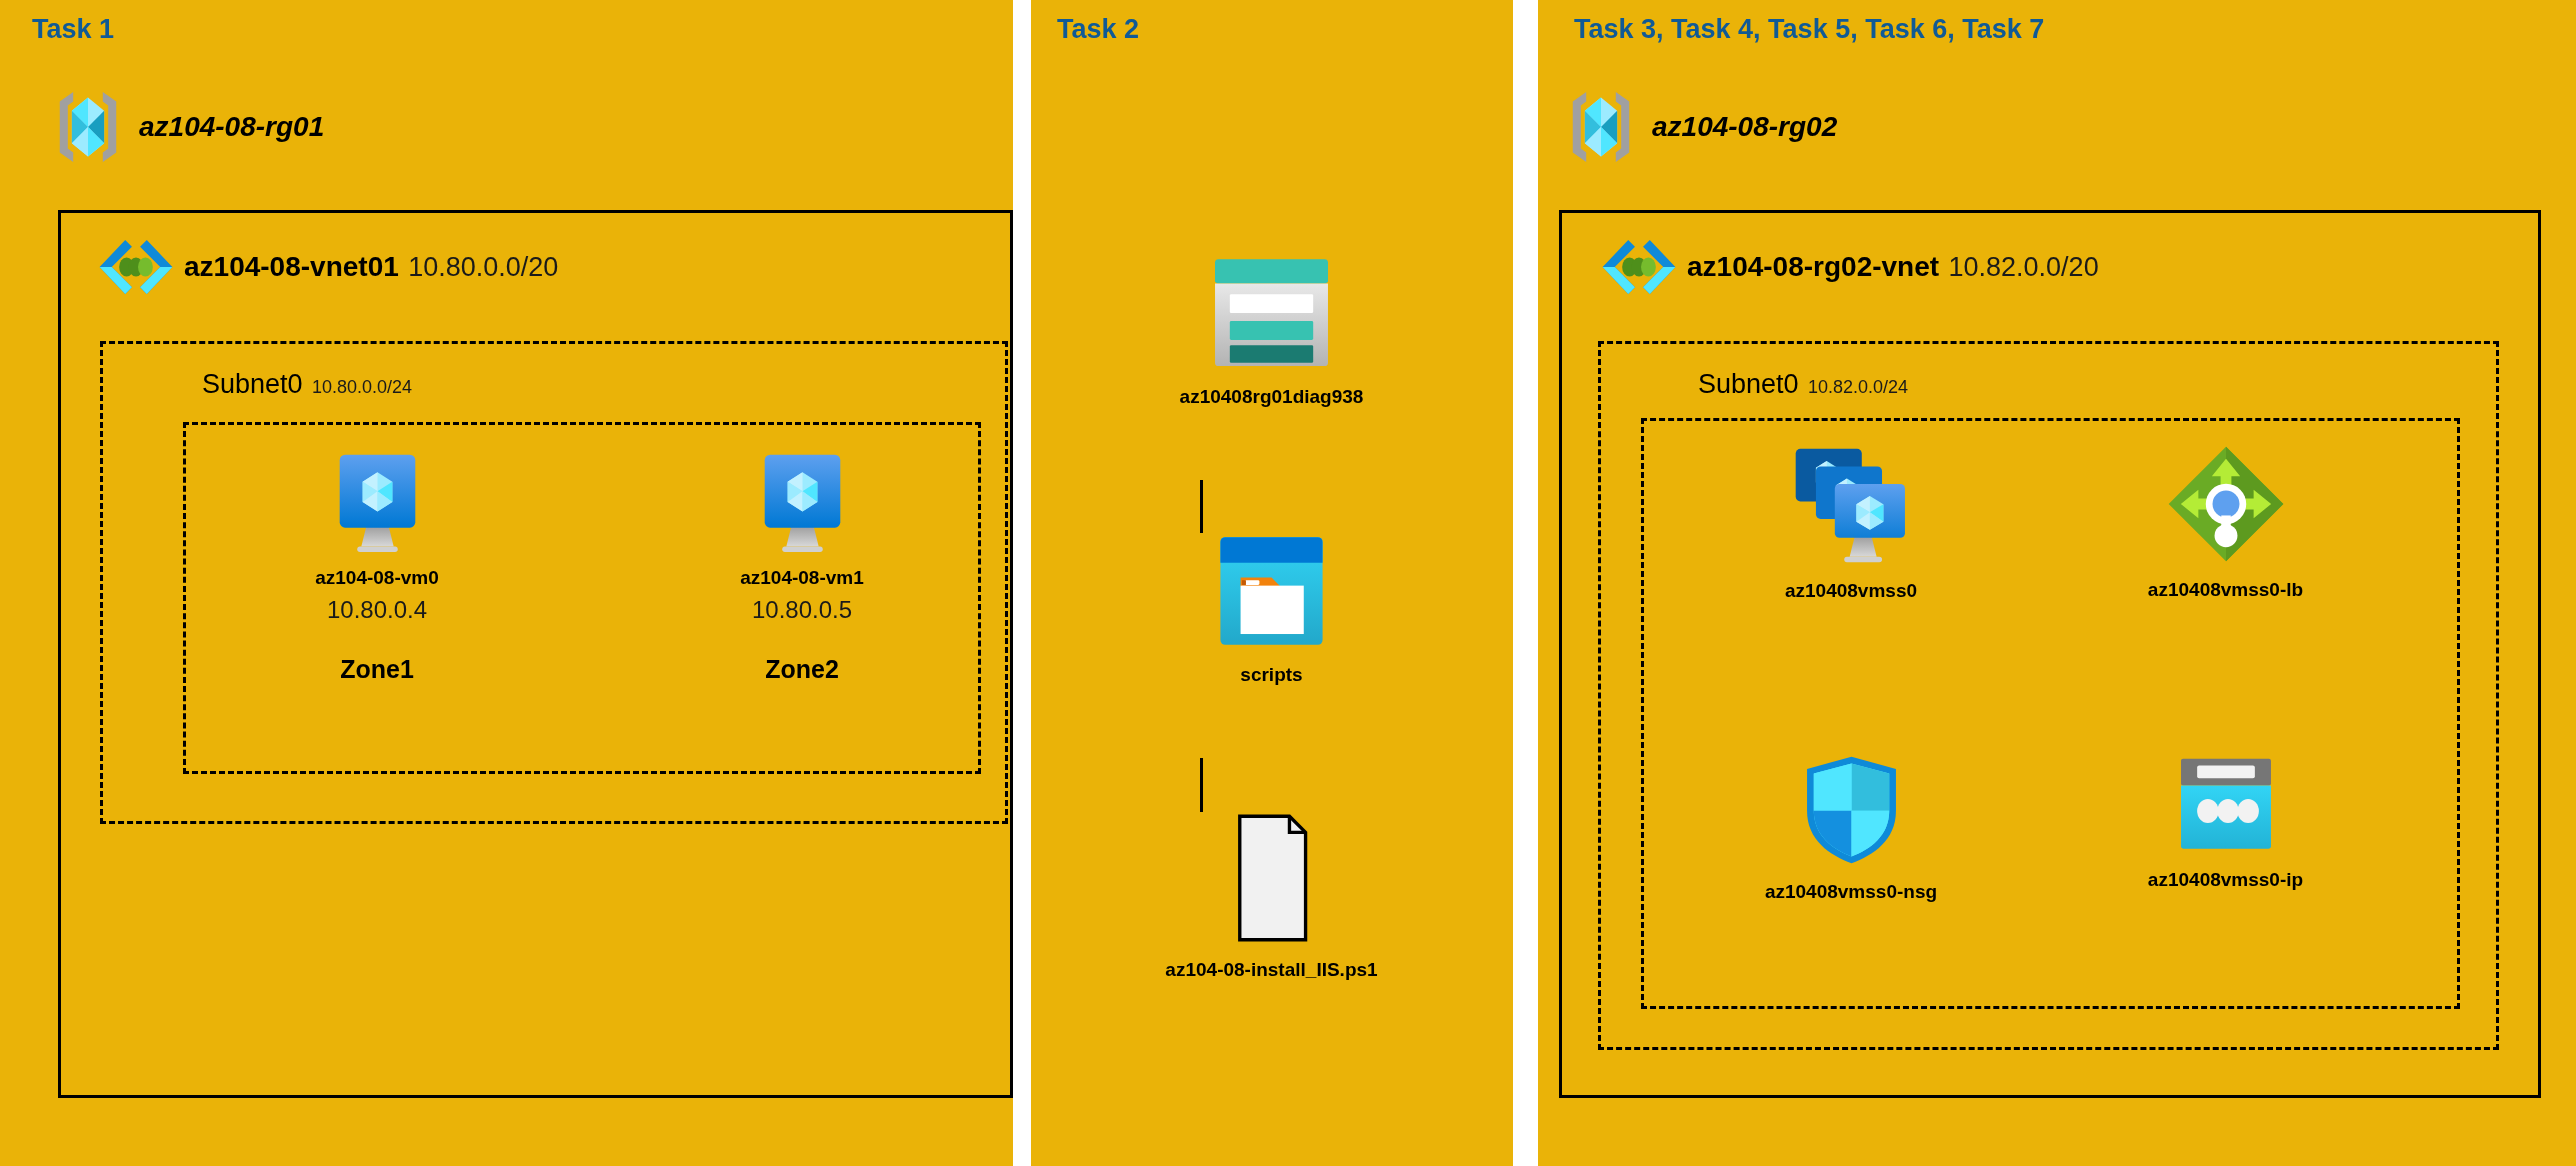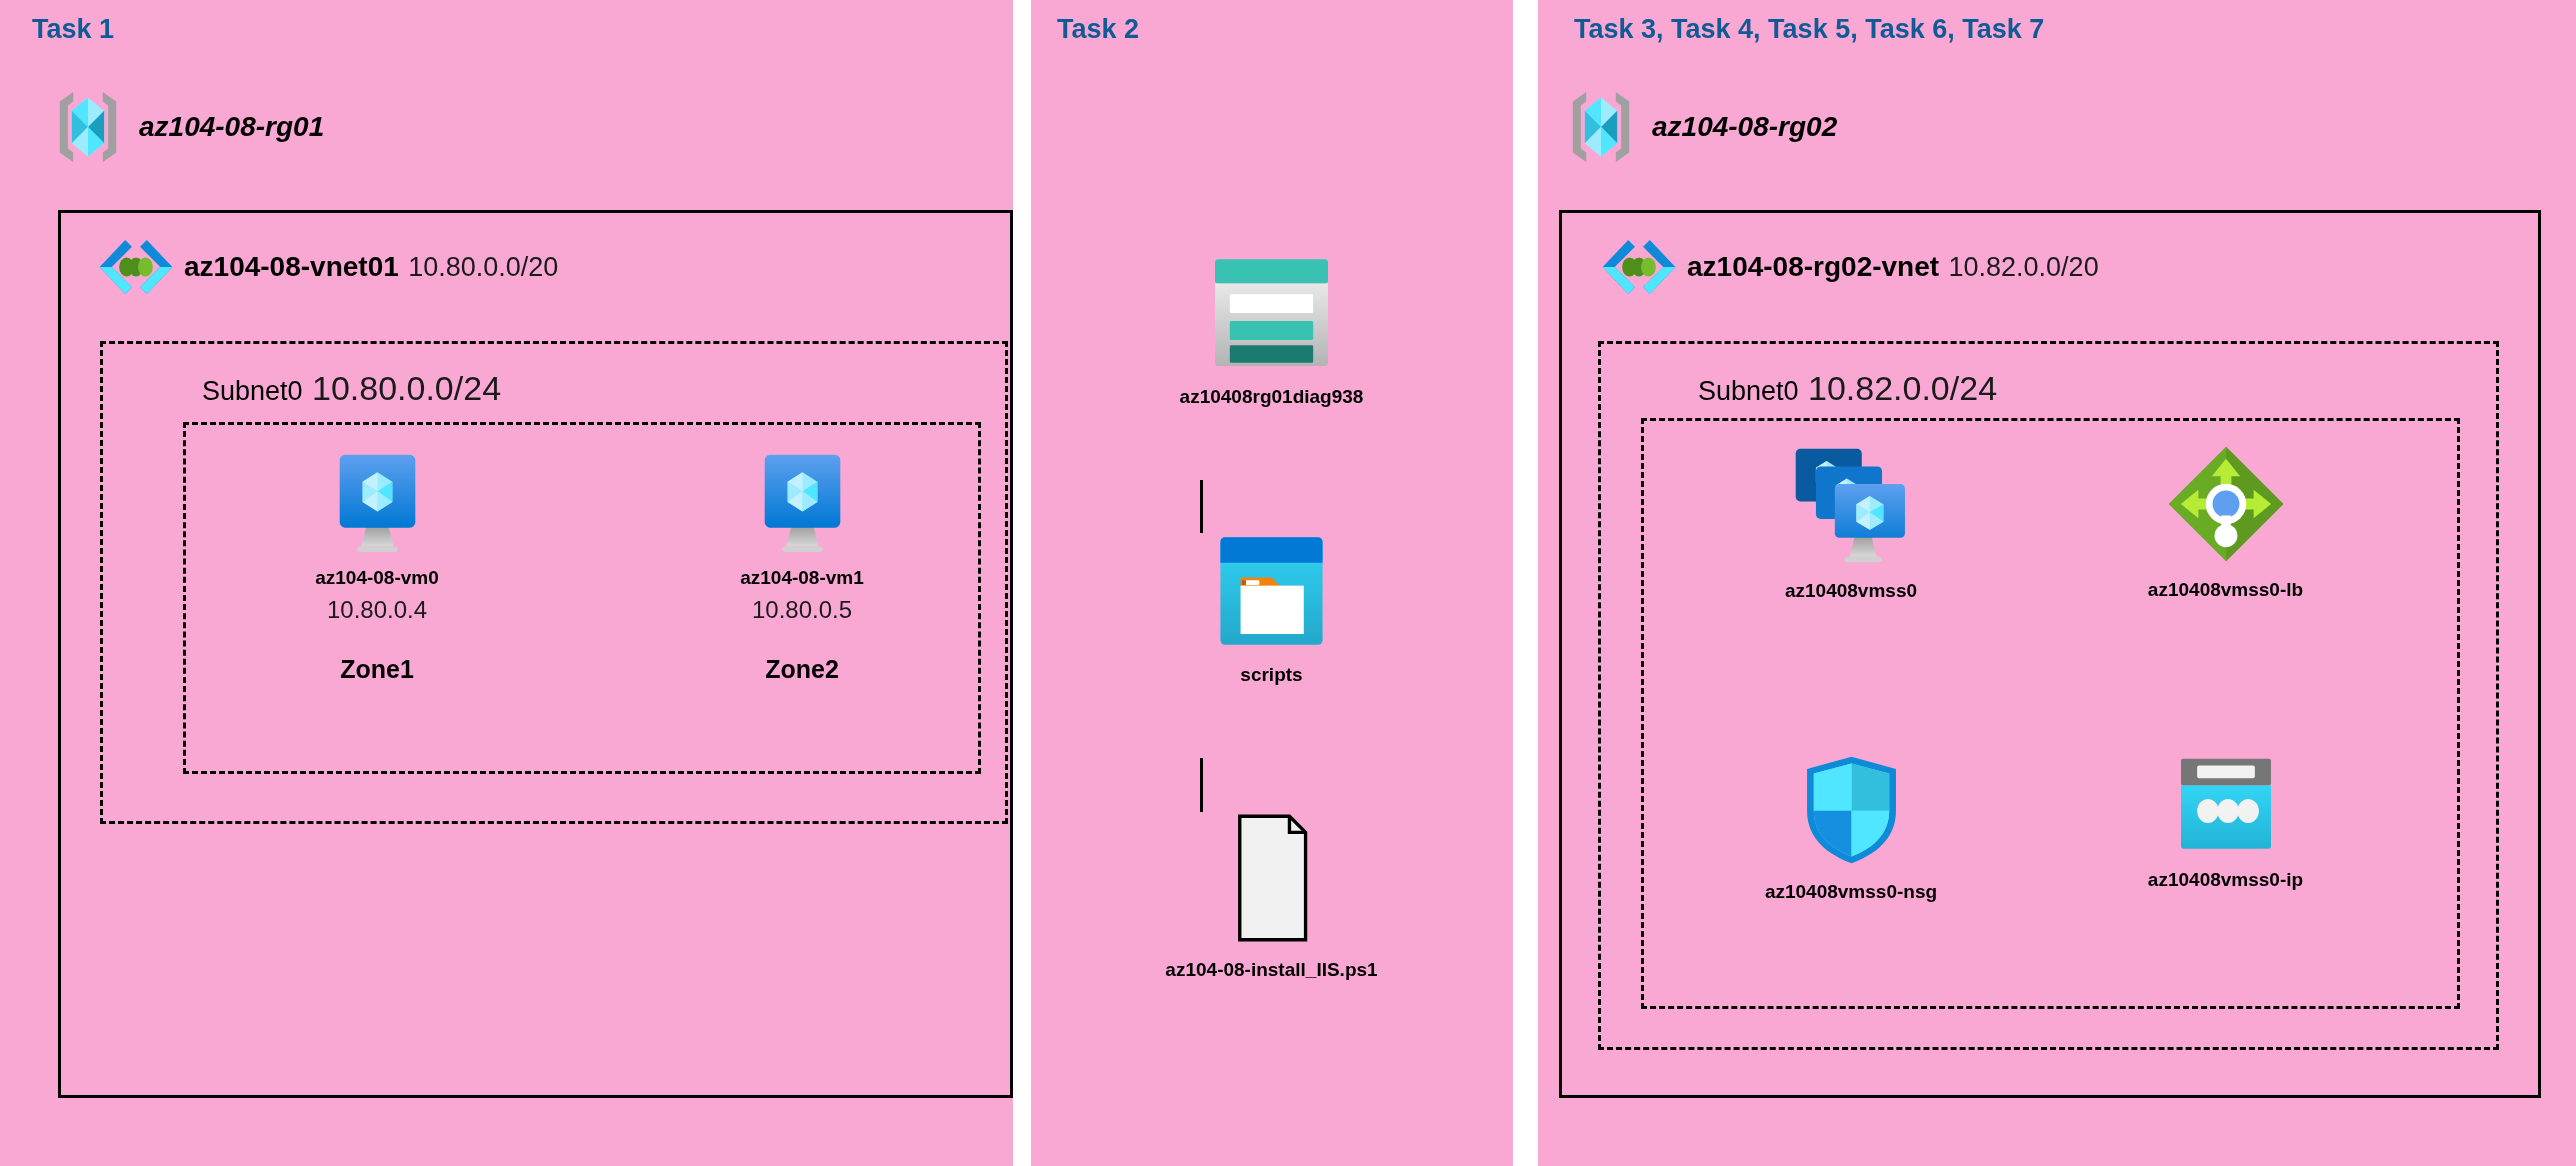--- a/index.html
+++ b/index.html
@@ -4,21 +4,21 @@
 <style>
   * { box-sizing: border-box; margin: 0; padding: 0; }
   html, body {
     width: 2576px; height: 1166px;
     background: #ffffff;
     font-family: "Liberation Sans", sans-serif;
     overflow: hidden;
   }
   .canvas { position: relative; width: 2576px; height: 1166px; background: #ffffff; }
 
-  .panel { position: absolute; background: #f9a8d4; }
+  .panel { position: absolute; background: #eab308; }
   #panel-task1 { left: 0;    top: 0; width: 1013px; height: 1166px; }
   #panel-task2 { left: 1031px; top: 0; width: 482px;  height: 1166px; }
   #panel-task3 { left: 1538px; top: 0; width: 1038px; height: 1166px; }
 
   .task-label {
     position: absolute;
     color: #105a96;
     font-weight: bold;
     font-size: 27px;
     white-space: nowrap;
@@ -29,21 +29,21 @@
 
   .solid-box { position: absolute; border: 3.4px solid #000; background: transparent; }
   .dash-box  { position: absolute; border: 3.4px dashed #000; background: transparent; }
 
   .vnet-row { position: absolute; display: flex; align-items: center; gap: 10px; }
   .vnet-name { font-size: 28px; font-weight: bold; color: #000; white-space: nowrap; }
   .vnet-cidr { font-size: 27px; color: #1a1a1a; white-space: nowrap; margin-left: 9.4px; }
 
   .subnet-row { position: absolute; display: flex; align-items: baseline; }
   .subnet-name { font-size: 27px; font-weight: normal; color: #000; }
-  .subnet-cidr { font-size: 34px; color: #1a1a1a; margin-left: 9.4px; }
+  .subnet-cidr { font-size: 18px; color: #1a1a1a; margin-left: 9.4px; }
 
   .node { position: absolute; display: flex; flex-direction: column; align-items: center; }
   .node-label { font-size: 19px; font-weight: bold; color: #000; white-space: nowrap; margin-top: 15px; text-align: center; }
   .node-sub   { font-size: 24px; color: #1a1a1a; white-space: nowrap; margin-top: 6.7px; text-align: center; }
   .node-zone  { font-size: 25px; font-weight: bold; color: #000; white-space: nowrap; margin-top: 31px; text-align: center; }
 
   .connector { position: absolute; width: 2.7px; background: #000; }
 
   svg { display: block; }
 </style>

